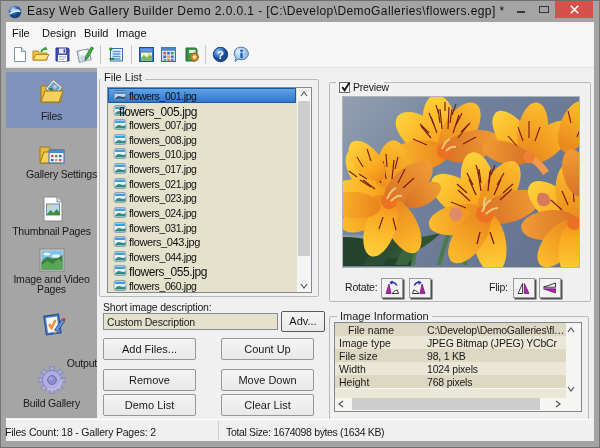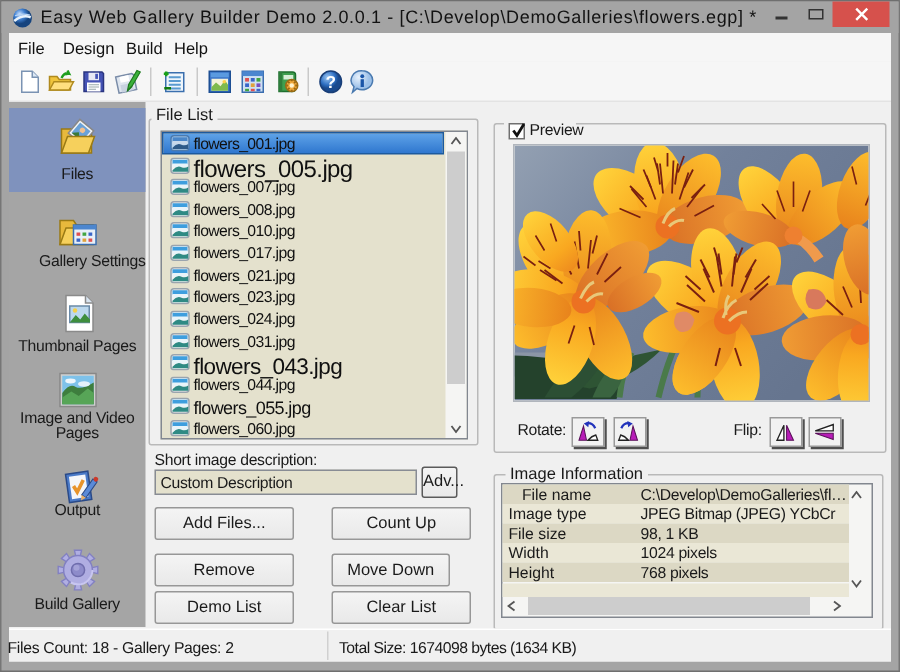--- a/index.html
+++ b/index.html
@@ -41,21 +41,21 @@
 <svg class="abs" style="left:569px;top:4px" width="11" height="11" viewBox="0 0 11 11">
     <path d="M1.8 1.8 L9.2 9.2 M9.2 1.8 L1.8 9.2" stroke="#fff" stroke-width="1.6"></path>
   </svg>
 
 <div class="abs" style="left:6px;top:22px;width:588px;height:419px;background:#f0f0f0"></div>
 
 <div class="abs" style="left:6px;top:22px;width:588px;height:19px;background:#f6f6f6"></div>
 <div class="abs t12" style="left:12px;top:26px">File</div>
 <div class="abs t12" style="left:42px;top:26px">Design</div>
 <div class="abs t12" style="left:84px;top:26px">Build</div>
-<div class="abs t12" style="left:116px;top:26px">Help</div>
+<div class="abs t12" style="left:116px;top:26px">Image</div>
 
 <div class="abs" style="left:6px;top:41px;width:588px;height:27px;background:#f6f6f6;border-bottom:1px solid #e3e3e3"></div>
 <div class="abs" id="toolbar" style="left:0;top:0">
 
 <svg class="abs" style="left:11px;top:46px" width="17" height="17" viewBox="0 0 17 17">
       <path d="M3.5 1.5 h7 l4 4 v10 h-11 z" fill="#fff" stroke="#7a93b3"></path>
       <path d="M10.5 1.5 v4 h4" fill="#dce8f5" stroke="#7a93b3"></path>
     </svg>
 
 <svg class="abs" style="left:32px;top:46px" width="18" height="17" viewBox="0 0 18 17">
@@ -207,21 +207,21 @@
       <rect x="6" y="4" width="15" height="19" fill="#4a7ac8" stroke="#2a4a88"></rect>
       <rect x="8" y="6" width="11" height="15" fill="#f4f6fa"></rect>
     </g>
 <path d="M10 13 l2.5 4 4-8" stroke="#e8942c" stroke-width="2.4" fill="none"></path>
 <g transform="rotate(35 20 16)">
       <rect x="18" y="8" width="3.4" height="13" fill="#5a8ad8" stroke="#2a4a88" stroke-width=".7"></rect>
       <path d="M18 21 h3.4 l-1.7 3.4z" fill="#e8b06a"></path>
       <circle cx="19.7" cy="7" r="1.6" fill="#cc3a2a"></circle>
     </g>
 </svg>
-<div class="abs t11" style="left:6px;top:334px;width:91px;text-align:center">Output</div>
+<div class="abs t11" style="left:6px;top:357px;width:91px;text-align:right">Output</div>
 
 <svg class="abs" style="left:38px;top:366px" width="28" height="28" viewBox="0 0 28 28">
 <path d="M11.6 0.8 L16.4 0.8 L15.2 6 L12.8 6 z" transform="rotate(0 14 14)" fill="#b0aee2" stroke="#8280c2" stroke-width="0.9"></path>
     <path d="M11.6 0.8 L16.4 0.8 L15.2 6 L12.8 6 z" transform="rotate(45 14 14)" fill="#b0aee2" stroke="#8280c2" stroke-width="0.9"></path>
     <path d="M11.6 0.8 L16.4 0.8 L15.2 6 L12.8 6 z" transform="rotate(90 14 14)" fill="#b0aee2" stroke="#8280c2" stroke-width="0.9"></path>
     <path d="M11.6 0.8 L16.4 0.8 L15.2 6 L12.8 6 z" transform="rotate(135 14 14)" fill="#b0aee2" stroke="#8280c2" stroke-width="0.9"></path>
     <path d="M11.6 0.8 L16.4 0.8 L15.2 6 L12.8 6 z" transform="rotate(180 14 14)" fill="#b0aee2" stroke="#8280c2" stroke-width="0.9"></path>
     <path d="M11.6 0.8 L16.4 0.8 L15.2 6 L12.8 6 z" transform="rotate(225 14 14)" fill="#b0aee2" stroke="#8280c2" stroke-width="0.9"></path>
     <path d="M11.6 0.8 L16.4 0.8 L15.2 6 L12.8 6 z" transform="rotate(270 14 14)" fill="#b0aee2" stroke="#8280c2" stroke-width="0.9"></path>
     <path d="M11.6 0.8 L16.4 0.8 L15.2 6 L12.8 6 z" transform="rotate(315 14 14)" fill="#b0aee2" stroke="#8280c2" stroke-width="0.9"></path>
@@ -244,21 +244,21 @@
       <rect x="1.5" y="4" width="10" height="2.4" fill="#c8d8ea"></rect>
       <path d="M1.5 8.5 q3-3.5 6-2 q2.5 1 4.5-.5 v3.5 h-10.5z" fill="#2e5a88"></path>
     </svg>
     <div class="abs" style="left:129px;top:90px;font-size:10.5px;letter-spacing:-0.4px;color:#101010">flowers_001.jpg</div>
     <svg class="abs" style="left:113px;top:104.62px" width="14" height="11" viewBox="0 0 13 11">
       <rect x="0.5" y="0.5" width="12" height="10" rx="2" fill="#f2f2f2" stroke="#9aa4ae"></rect>
       <rect x="1.5" y="1.5" width="10" height="3" fill="#3e9ede"></rect>
       <rect x="1.5" y="4" width="10" height="2.4" fill="#e8f4fa"></rect>
       <path d="M1.5 8.5 q3-3.5 6-2 q2.5 1 4.5-.5 v3.5 h-10.5z" fill="#2f8a84"></path>
     </svg>
-    <div class="abs" style="left:129px;top:104.62px;font-size:16px;letter-spacing:-0.4px;color:#101010">flowers_005.jpg</div>
+    <div class="abs" style="left:119px;top:104.62px;font-size:12px;letter-spacing:-0.4px;color:#101010">flowers_005.jpg</div>
     <svg class="abs" style="left:113px;top:119.24px" width="14" height="11" viewBox="0 0 13 11">
       <rect x="0.5" y="0.5" width="12" height="10" rx="2" fill="#f2f2f2" stroke="#9aa4ae"></rect>
       <rect x="1.5" y="1.5" width="10" height="3" fill="#3e9ede"></rect>
       <rect x="1.5" y="4" width="10" height="2.4" fill="#e8f4fa"></rect>
       <path d="M1.5 8.5 q3-3.5 6-2 q2.5 1 4.5-.5 v3.5 h-10.5z" fill="#2f8a84"></path>
     </svg>
     <div class="abs" style="left:129px;top:119.24px;font-size:10.5px;letter-spacing:-0.4px;color:#101010">flowers_007.jpg</div>
     <svg class="abs" style="left:113px;top:133.86px" width="14" height="11" viewBox="0 0 13 11">
       <rect x="0.5" y="0.5" width="12" height="10" rx="2" fill="#f2f2f2" stroke="#9aa4ae"></rect>
       <rect x="1.5" y="1.5" width="10" height="3" fill="#3e9ede"></rect>
@@ -307,21 +307,21 @@
       <rect x="1.5" y="4" width="10" height="2.4" fill="#e8f4fa"></rect>
       <path d="M1.5 8.5 q3-3.5 6-2 q2.5 1 4.5-.5 v3.5 h-10.5z" fill="#2f8a84"></path>
     </svg>
     <div class="abs" style="left:129px;top:221.57999999999998px;font-size:10.5px;letter-spacing:-0.4px;color:#101010">flowers_031.jpg</div>
     <svg class="abs" style="left:113px;top:236.2px" width="14" height="11" viewBox="0 0 13 11">
       <rect x="0.5" y="0.5" width="12" height="10" rx="2" fill="#f2f2f2" stroke="#9aa4ae"></rect>
       <rect x="1.5" y="1.5" width="10" height="3" fill="#3e9ede"></rect>
       <rect x="1.5" y="4" width="10" height="2.4" fill="#e8f4fa"></rect>
       <path d="M1.5 8.5 q3-3.5 6-2 q2.5 1 4.5-.5 v3.5 h-10.5z" fill="#2f8a84"></path>
     </svg>
-    <div class="abs" style="left:129px;top:236.2px;font-size:15px;letter-spacing:-0.4px;color:#101010">flowers_043.jpg</div>
+    <div class="abs" style="left:129px;top:236.2px;font-size:11px;letter-spacing:-0.4px;color:#101010">flowers_043.jpg</div>
     <svg class="abs" style="left:113px;top:250.82px" width="14" height="11" viewBox="0 0 13 11">
       <rect x="0.5" y="0.5" width="12" height="10" rx="2" fill="#f2f2f2" stroke="#9aa4ae"></rect>
       <rect x="1.5" y="1.5" width="10" height="3" fill="#3e9ede"></rect>
       <rect x="1.5" y="4" width="10" height="2.4" fill="#e8f4fa"></rect>
       <path d="M1.5 8.5 q3-3.5 6-2 q2.5 1 4.5-.5 v3.5 h-10.5z" fill="#2f8a84"></path>
     </svg>
     <div class="abs" style="left:129px;top:250.82px;font-size:10.5px;letter-spacing:-0.4px;color:#101010">flowers_044.jpg</div>
     <svg class="abs" style="left:113px;top:265.44px" width="14" height="11" viewBox="0 0 13 11">
       <rect x="0.5" y="0.5" width="12" height="10" rx="2" fill="#f2f2f2" stroke="#9aa4ae"></rect>
       <rect x="1.5" y="1.5" width="10" height="3" fill="#3e9ede"></rect>
@@ -343,26 +343,26 @@
     <path d="M1 5 L4 1 L7 5" stroke="#555" fill="none" stroke-width="1.2"></path>
   </svg>
 <div class="abs" style="left:298px;top:101px;width:12px;height:155px;background:#cdcdcd"></div>
 <svg class="abs" style="left:300px;top:283px" width="8" height="6" viewBox="0 0 8 6">
     <path d="M1 1 L4 5 L7 1" stroke="#555" fill="none" stroke-width="1.2"></path>
   </svg>
 
 <div class="abs t11" style="left:103px;top:301px">Short image description:</div>
 <div class="abs" style="left:103px;top:313px;width:175px;height:17px;background:#e4e1cd;border:1px solid #888c94"></div>
 <div class="abs t11" style="left:107px;top:316px">Custom Description</div>
-<div class="btn" style="left:281px;top:311px;width:24px;height:21px;line-height:19px;border-color:#5a5a5a">Adv...</div>
+<div class="btn" style="left:281px;top:311px;width:44px;height:21px;line-height:19px;border-color:#5a5a5a">Adv...</div>
 
 <div class="btn" style="left:103px;top:338px;width:93px;height:22px;line-height:20px">Add Files...</div>
 <div class="btn" style="left:221px;top:338px;width:93px;height:22px;line-height:20px">Count Up</div>
 <div class="btn" style="left:103px;top:369px;width:93px;height:22px;line-height:20px">Remove</div>
-<div class="btn" style="left:221px;top:369px;width:79px;height:22px;line-height:20px">Move Down</div>
+<div class="btn" style="left:221px;top:369px;width:93px;height:22px;line-height:20px">Move Down</div>
 <div class="btn" style="left:103px;top:394px;width:93px;height:22px;line-height:20px">Demo List</div>
 <div class="btn" style="left:221px;top:394px;width:93px;height:22px;line-height:20px">Clear List</div>
 
 <div class="gbox" style="left:329px;top:82px;width:262px;height:220px"></div>
 <div class="abs" style="left:336px;top:78px;width:48px;height:8px;background:#f0f0f0"></div>
 <div class="abs" style="left:339px;top:82px;width:11px;height:11px;background:#fff;border:1px solid #707070"></div>
 <svg class="abs" style="left:340px;top:81px" width="11" height="12" viewBox="0 0 10 11">
     <path d="M2 5.5 L4.2 8.5 L8.5 1.5" stroke="#111" stroke-width="1.7" fill="none"></path>
   </svg>
 <div class="abs t11" style="left:353px;top:81px">Preview</div>

